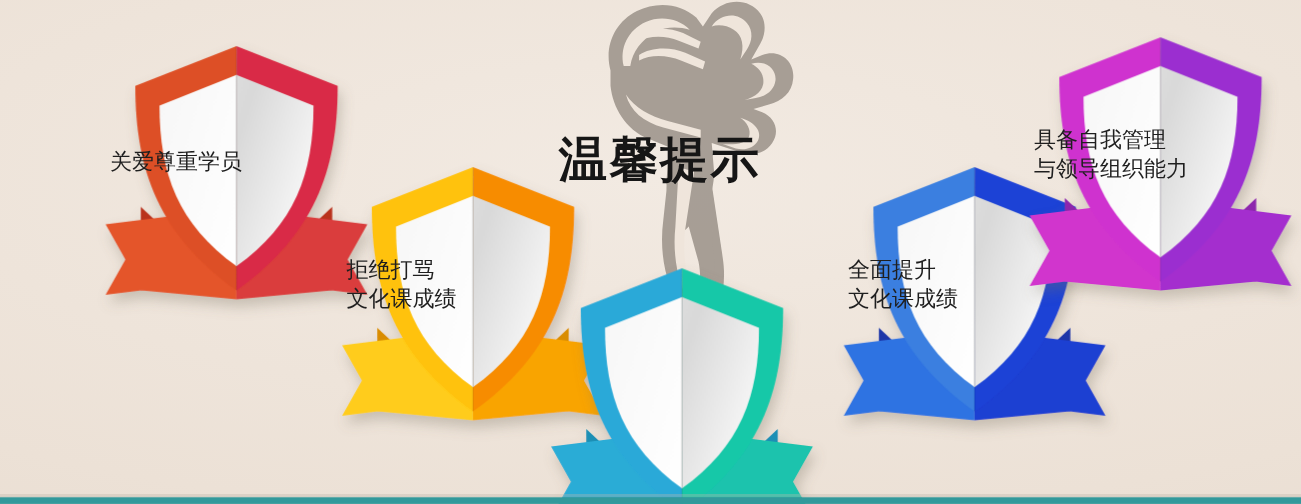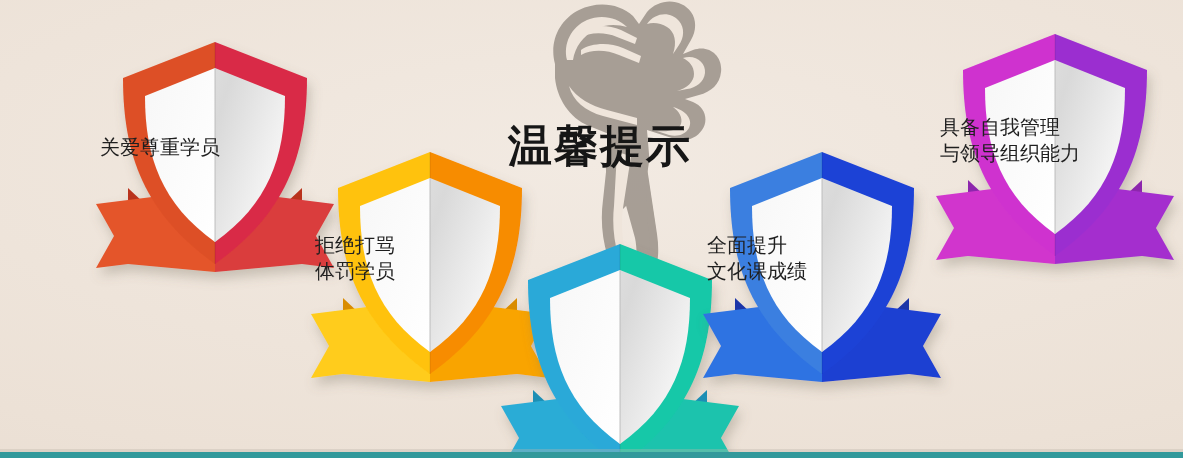--- a/index.html
+++ b/index.html
@@ -228,21 +228,21 @@
       <path d="M115 4 L207 40 C207 118 185 176 115 226 C45 176 23 118 23 40 Z" fill="url(#gl_b1)" clip-path="url(#clipL_b1)"></path>
       <path d="M115 4 L207 40 C207 118 185 176 115 226 C45 176 23 118 23 40 Z" fill="url(#gr_b1)" clip-path="url(#clipR_b1)"></path>
       <path d="M115 30 L185 58 C185 120 168 166 115 204 C62 166 45 120 45 58 Z" fill="url(#pl_b1)" clip-path="url(#clipL_b1)"></path>
       <path d="M115 30 L185 58 C185 120 168 166 115 204 C62 166 45 120 45 58 Z" fill="url(#pr_b1)" clip-path="url(#clipR_b1)"></path>
       <path d="M115 30 L115 204" stroke="#cfcfcf" stroke-width="1" fill="none" opacity=".8"></path>
       <path d="M115 4 L115 226" stroke="rgba(0,0,0,.10)" stroke-width="1" fill="none"></path>
     </g>
   </g>
         </svg>
         <div class="cap" style="top: 84px;">拒绝打骂
-体罚学员</div>
+文化课成绩</div>
       </div>
       <div class="badge" style="left: 505px; top: 240px;">
         <svg viewBox="0 0 230 260" width="230" height="260">
   <defs>
     <linearGradient id="gl_b2" x1="0" y1="0" x2="0" y2="1">
       <stop offset="0%" stop-color="#29a9d8"></stop>
       <stop offset="100%" stop-color="#29a9d8"></stop>
     </linearGradient>
     <linearGradient id="gr_b2" x1="0" y1="0" x2="0" y2="1">
       <stop offset="0%" stop-color="#16c8a8"></stop>
@@ -293,21 +293,21 @@
       <path d="M115 4 L207 40 C207 118 185 176 115 226 C45 176 23 118 23 40 Z" fill="url(#gl_b2)" clip-path="url(#clipL_b2)"></path>
       <path d="M115 4 L207 40 C207 118 185 176 115 226 C45 176 23 118 23 40 Z" fill="url(#gr_b2)" clip-path="url(#clipR_b2)"></path>
       <path d="M115 30 L185 58 C185 120 168 166 115 204 C62 166 45 120 45 58 Z" fill="url(#pl_b2)" clip-path="url(#clipL_b2)"></path>
       <path d="M115 30 L185 58 C185 120 168 166 115 204 C62 166 45 120 45 58 Z" fill="url(#pr_b2)" clip-path="url(#clipR_b2)"></path>
       <path d="M115 30 L115 204" stroke="#cfcfcf" stroke-width="1" fill="none" opacity=".8"></path>
       <path d="M115 4 L115 226" stroke="rgba(0,0,0,.10)" stroke-width="1" fill="none"></path>
     </g>
   </g>
         </svg>
       </div>
-      <div class="badge" style="left: 707px; top: 148px;">
+      <div class="badge" style="left: 771px; top: 148px;">
         <svg viewBox="0 0 230 260" width="230" height="260">
   <defs>
     <linearGradient id="gl_b3" x1="0" y1="0" x2="0" y2="1">
       <stop offset="0%" stop-color="#3a7fe0"></stop>
       <stop offset="100%" stop-color="#3a7fe0"></stop>
     </linearGradient>
     <linearGradient id="gr_b3" x1="0" y1="0" x2="0" y2="1">
       <stop offset="0%" stop-color="#1b43d6"></stop>
       <stop offset="100%" stop-color="#1b43d6"></stop>
     </linearGradient>

